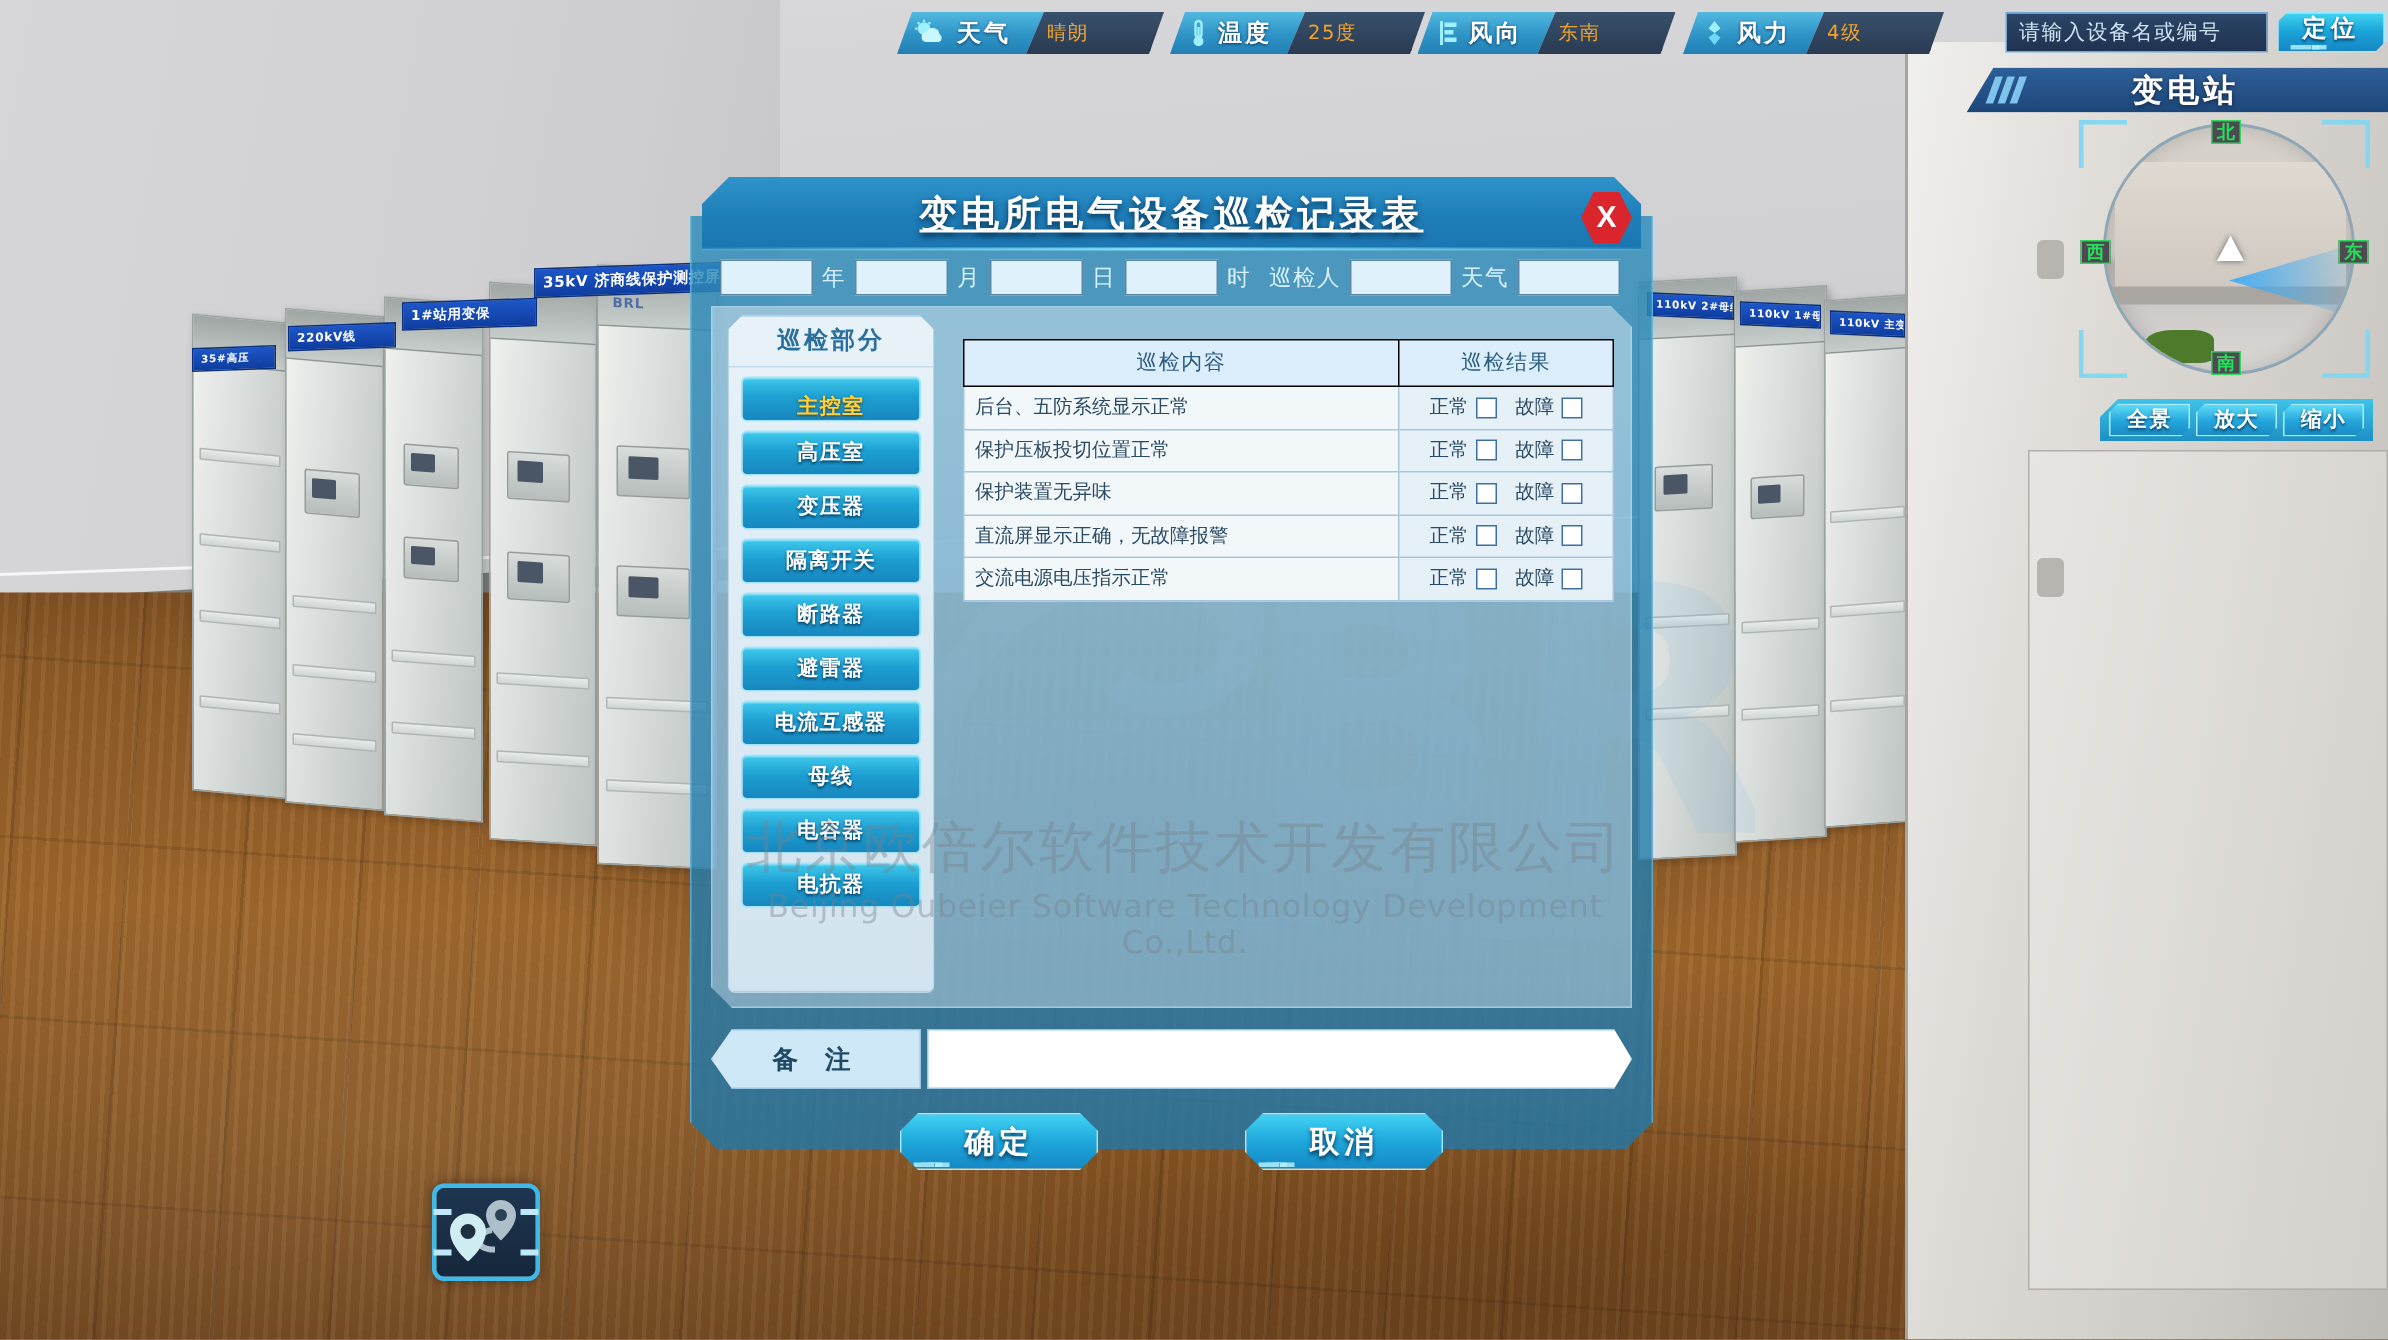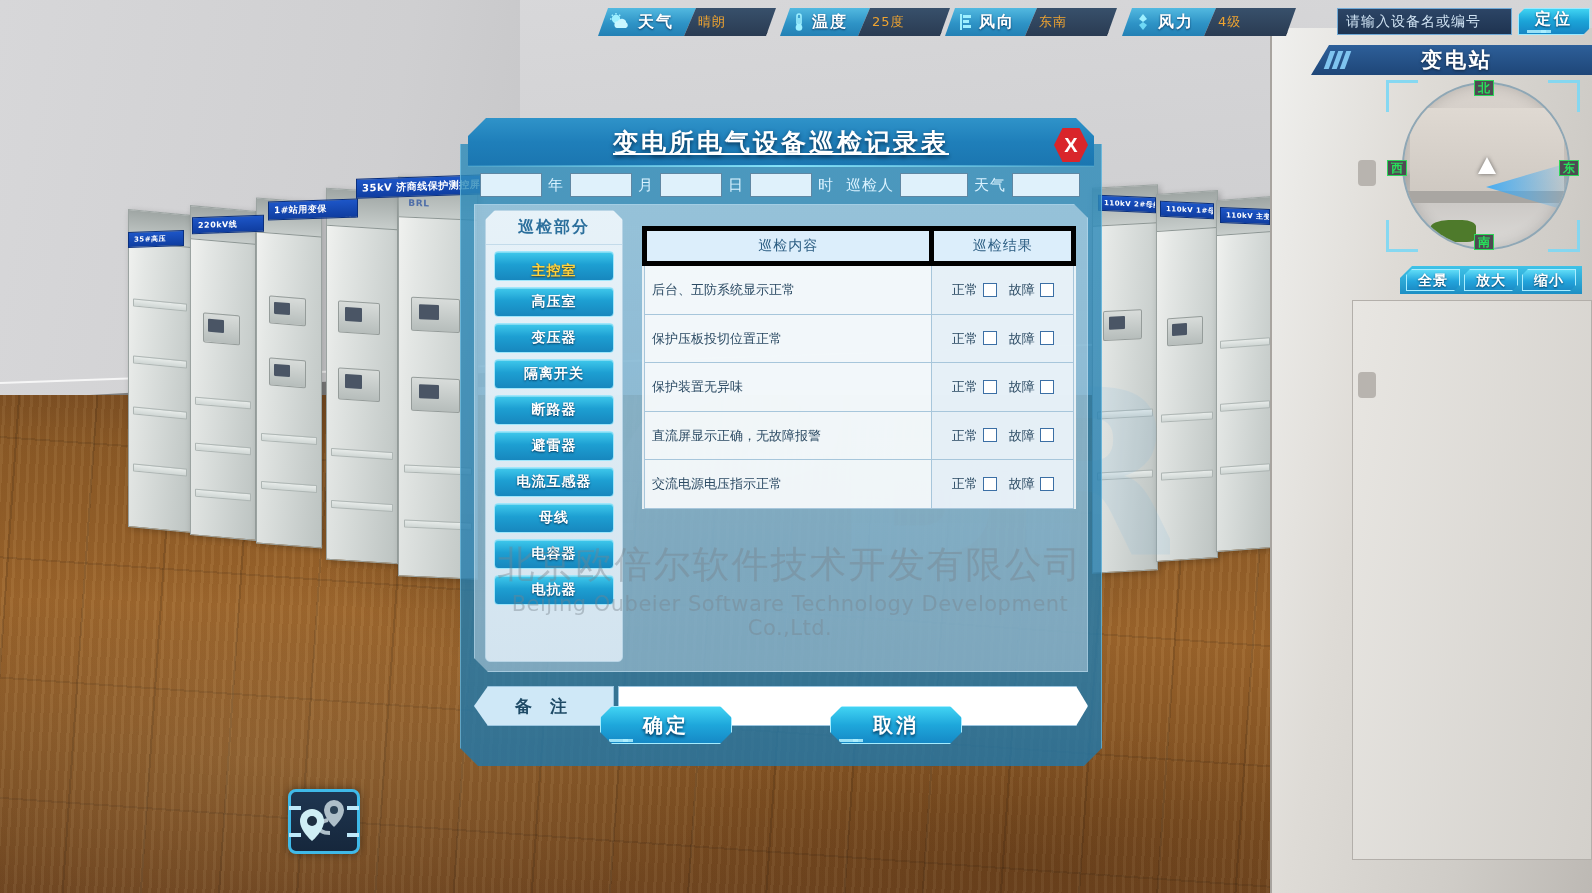--- a/index.html
+++ b/index.html
@@ -147,21 +147,21 @@
   .mm-dir { position:absolute; background:#4e4a52; color:#27e05a; font-size:12px; font-weight:bold;
             padding:1px 3px; border:1px solid #2fd85a; line-height:12px; }
   .mm-n { left: 88px; top: 0px; }
   .mm-s { left: 88px; bottom: 2px; }
   .mm-w { left: 1px; top: 80px; }
   .mm-e { right: 1px; top: 80px; }
 
   .mm-buttons { position:absolute; right: 10px; top: 266px; display:flex; gap: 4px;
                 background: linear-gradient(180deg,#3fc3e8,#1d8fc4); padding: 3px 6px;
                 clip-path: polygon(12px 0, 100% 0, 100% 100%, 0 100%, 0 12px); }
-  .mm-btn { position: relative; min-width: 54px; height: 22px; display:flex; align-items:flex-end; justify-content:center;
+  .mm-btn { position: relative; min-width: 54px; height: 22px; display:flex; align-items:center; justify-content:center;
             background: linear-gradient(180deg, #5fdcf7 0%, #23a5dc 55%, #1b8cc6 100%);
             border:1px solid #a9edff; color:#fff; font-size:14px; font-weight:bold; letter-spacing:1px;
             clip-path: polygon(6px 0, 100% 0, 100% calc(100% - 6px), calc(100% - 6px) 100%, 0 100%, 0 6px);
             text-shadow: 0 1px 2px rgba(0,50,85,.9); }
 
   
   .mapbtn { position:absolute; left: 288px; top: 789px; width: 72px; height: 65px; z-index: 28;
             background: linear-gradient(180deg, #1e3550, #16273c); border: 3px solid #3fb9e8;
             border-radius: 8px; box-shadow: 0 0 8px rgba(0,0,0,.4); }
   .mapbtn .notch { position:absolute; width: 12px; height: 4px; background: #bfe9fa; }
@@ -217,39 +217,39 @@
              background: linear-gradient(180deg, #3fc9ec 0%, #1d9fd2 45%, #1787be 100%);
              border: 1px solid #9fe6fb; cursor:pointer;
              color:#ffffff; font-size: 14px; font-weight: bold; letter-spacing: 1px;
              text-shadow: 0 1px 2px rgba(0,45,80,.9); box-shadow: inset 0 1px 0 rgba(255,255,255,.35); }
   .sb-item.active { color: #ffd23d; text-shadow: 0 1px 2px rgba(70,40,0,.85); align-items: flex-end; }
 
   
   .tablewrap { position:absolute; left: 182px; top: 108px; width: 434px; }
   table.insp { width: 100%; border-collapse: collapse; background: rgba(255,255,255,0.80);
                border: 1px solid #a7c6db; table-layout: fixed; }
-  table.insp th { background: #dceefb; border: 5px solid #000000; color: #2b5d82;
+  table.insp th { background: #dceefb; border: 1px solid #000000; color: #2b5d82;
                   font-size: 14px; font-weight: normal; padding: 6px 4px; letter-spacing: 1px; }
-  table.insp td { border: 1px solid #a7c6db; color: #2b4a63; font-size: 13px; padding: 15px 7px;
+  table.insp td { border: 1px solid #a7c6db; color: #2b4a63; font-size: 13px; padding: 5px 7px;
                   background: rgba(255,255,255,0.42); line-height: 1.35; }
   table.insp td.res { background: rgba(228,238,248,0.55); text-align: center; white-space: nowrap; }
   .cbset { display:inline-flex; align-items:center; gap: 5px; margin: 0 4px; color:#2b4a63; font-size: 13px; }
   .cbox { width: 14px; height: 14px; background:#fff; border: 1px solid #3b6fa5; display:inline-block; cursor:pointer; }
 
   
   .remark { position:absolute; left: 14px; top: 568px; width: 614px; height: 40px; display:flex; align-items:stretch; }
   .remark-label { width: 140px; background: #cfe8f7; border: 1px solid #9cc6e0;
                   display:flex; align-items:center; justify-content:center;
                   color:#1e4a66; font-size: 17px; font-weight: bold; letter-spacing: 6px;
                   clip-path: polygon(14px 0, 100% 0, 100% 100%, 14px 100%, 0 50%); }
   .remark-input { flex:1; margin-left: 4px; background:#ffffff; border: 1px solid #9cc6e0;
                   clip-path: polygon(0 0, calc(100% - 12px) 0, 100% 50%, calc(100% - 12px) 100%, 0 100%); }
 
   
-  .footer { position:absolute; left: 0; top: 588px; width: 642px; display:flex; justify-content:center; gap: 98px; }
+  .footer { position:absolute; left: 0; top: 624px; width: 642px; display:flex; justify-content:center; gap: 98px; }
   .fbtn { position: relative; width: 132px; height: 38px; display:flex; align-items:center; justify-content:center;
           background: linear-gradient(180deg, #41d3f3 0%, #1ea7db 50%, #1589c6 100%);
           border: 1px solid #a4ecff; cursor:pointer;
           clip-path: polygon(12px 0, calc(100% - 12px) 0, 100% 12px, 100% calc(100% - 12px), calc(100% - 12px) 100%, 12px 100%, 0 calc(100% - 12px), 0 12px);
           color:#ffffff; font-size: 20px; font-weight: bold; letter-spacing: 3px;
           text-shadow: 0 2px 3px rgba(0,45,80,.9); }
 
   
   .watermark { position:absolute; left: 470px; top: 545px; width: 640px; z-index: 41; pointer-events:none;
                color: rgba(120,130,140,0.42); text-align:center; }

